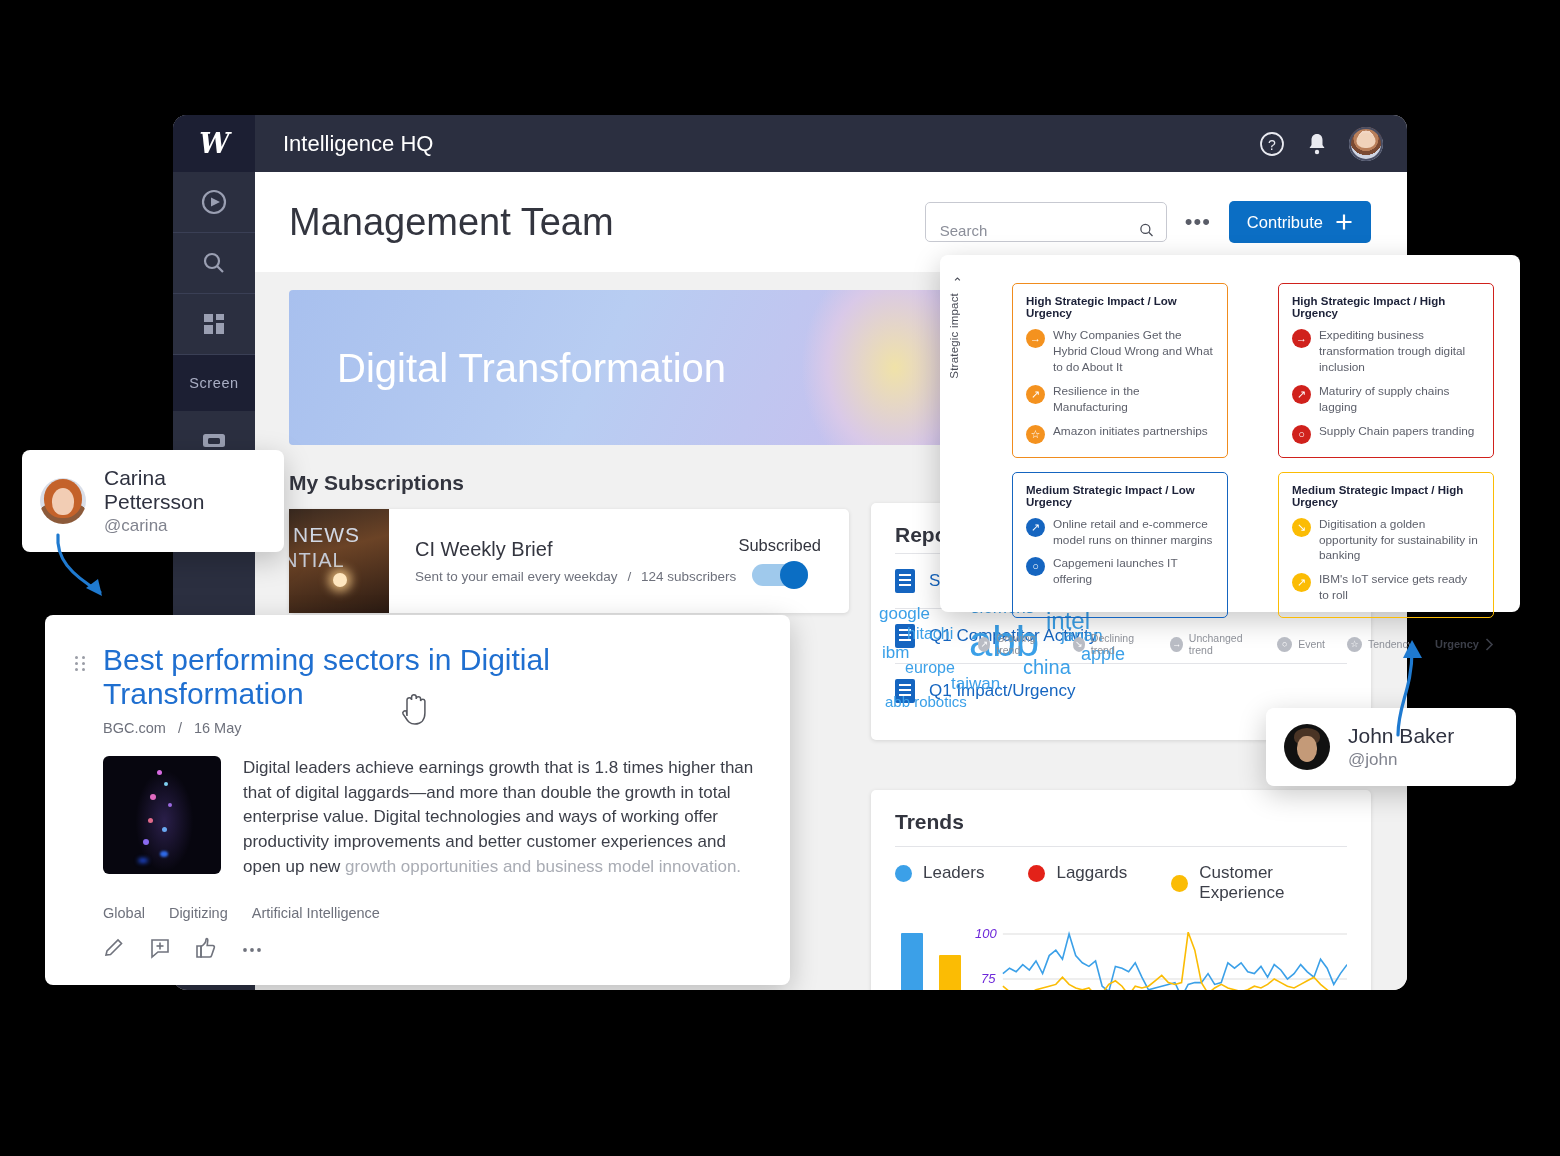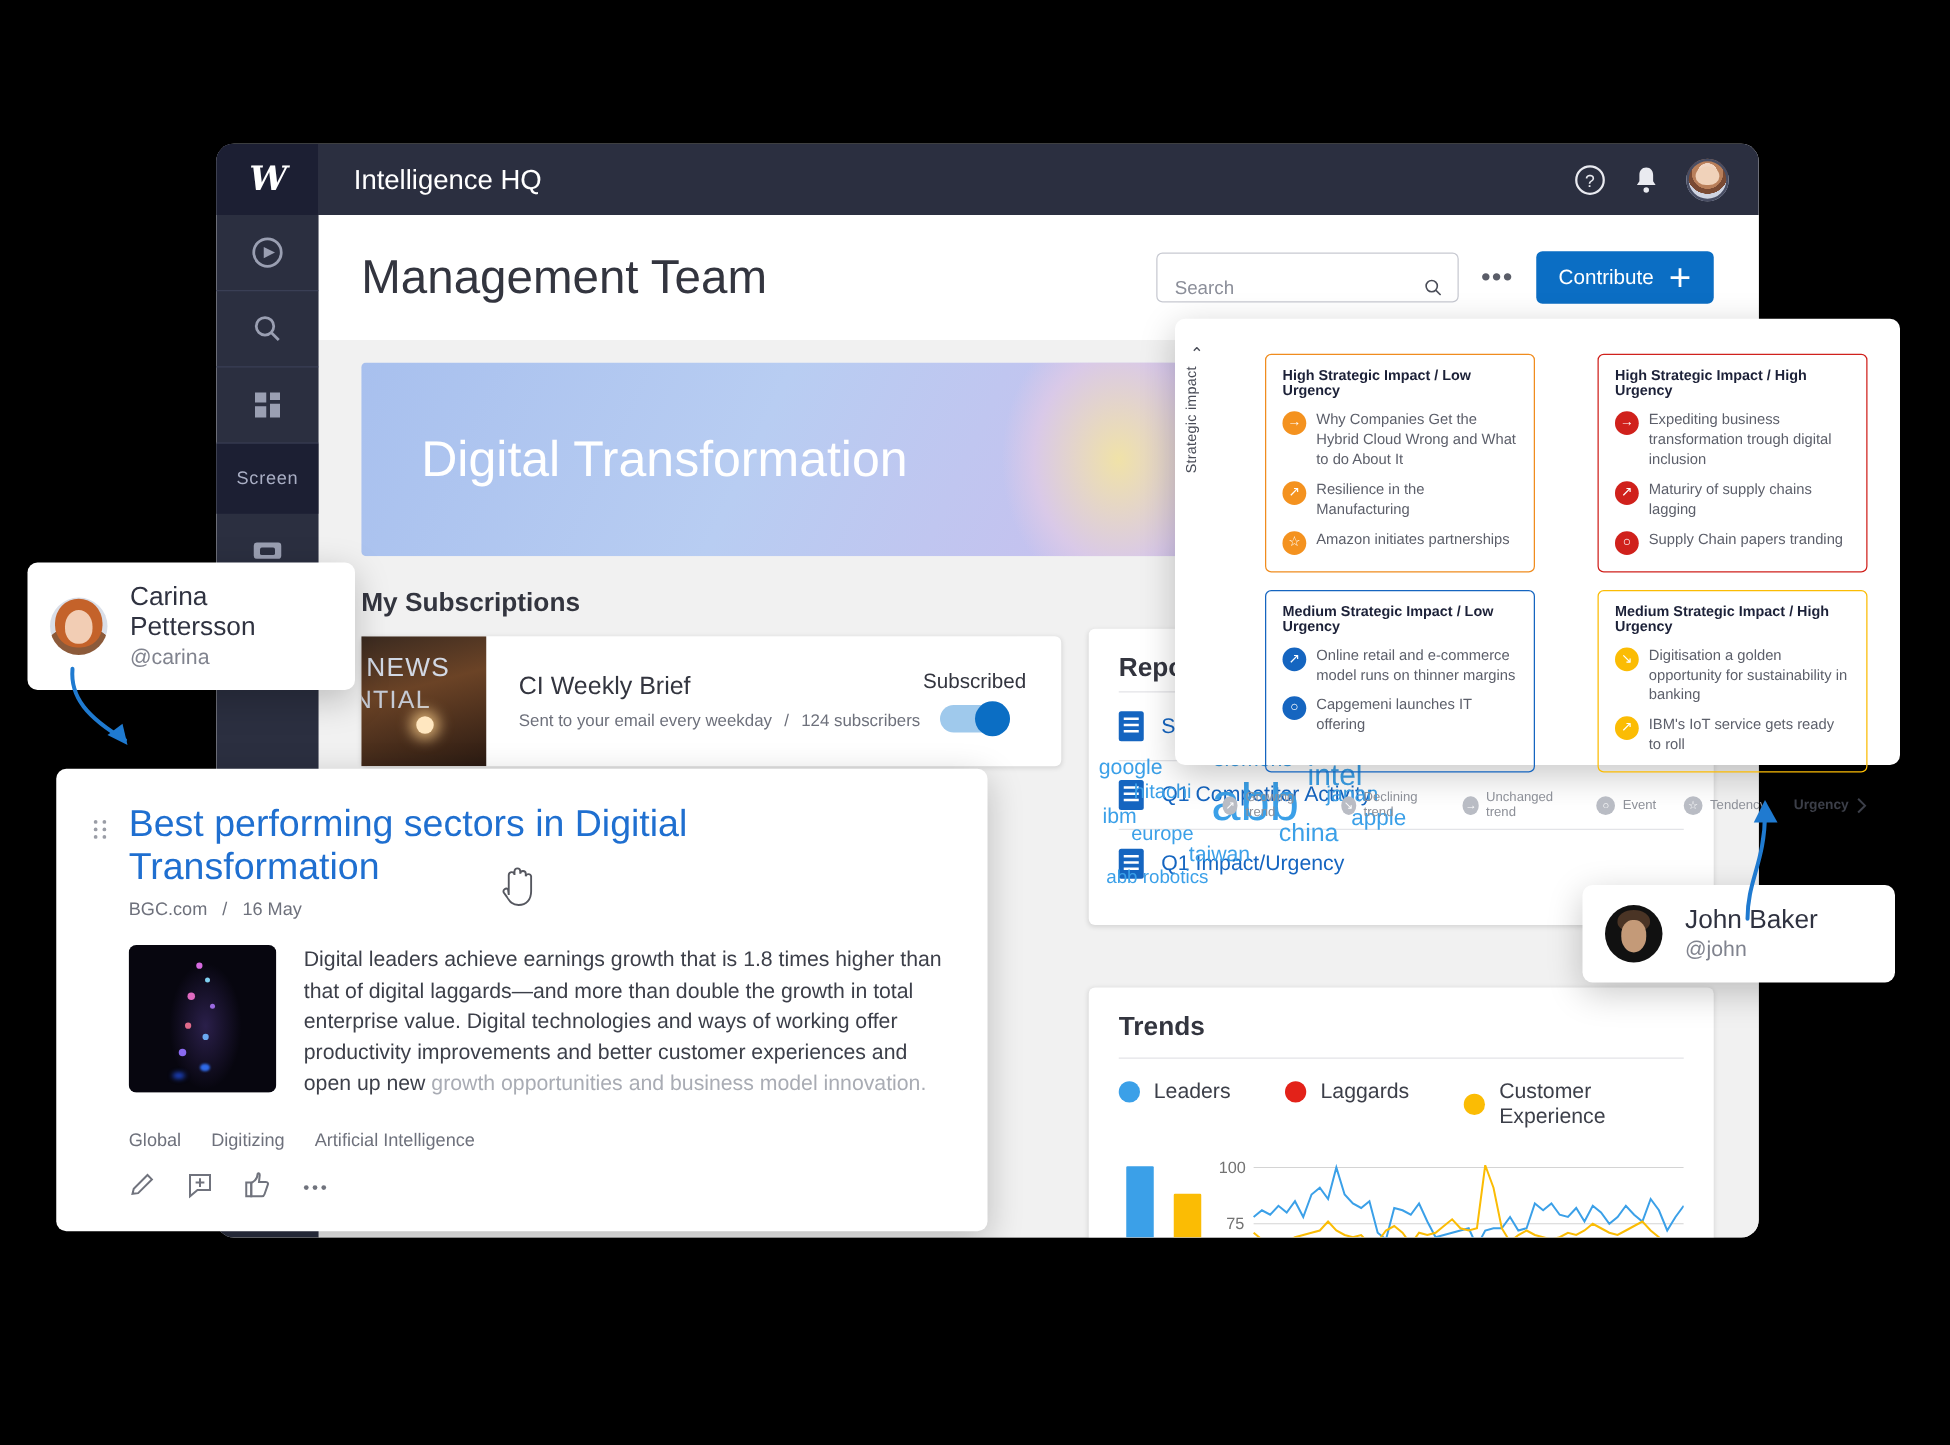--- a/index.html
+++ b/index.html
@@ -168,21 +168,21 @@
   .cloud span { position: absolute; color: #3ba0e8; white-space: nowrap; }
 
   
   .legend { display:flex; gap: 44px; align-items:flex-start; padding-top: 16px; border-top: 1px solid #e3e4e8; margin-top: 8px;}
   .legend .item { display:flex; align-items:center; gap:11px; font-size:17px; color:#3c3f49; }
   .dot { width:17px;height:17px;border-radius:50%; flex:none;}
   .chart-area { display:flex; align-items:flex-end; gap: 14px; margin-top: 22px; height: 90px; }
   .bars { display:flex; align-items:flex-end; gap: 16px; height:100%; padding-left: 6px;}
   .bar { width: 22px; border-radius: 1px; }
   .plot { position: relative; flex:1; height: 100%; }
-  .ylab { position:absolute; color:#737373; font-size:13px; }
+  .ylab { position:absolute; color:#6d28d9; font-size:13px;font-style:italic; }
 
   
   .float { position: absolute; background:#fff; border-radius: 8px; box-shadow: 0 8px 28px rgba(0,0,0,.22); }
 
   .user-card { display:flex; align-items:center; gap: 18px; padding: 16px 28px 16px 18px; }
   .user-name { font-size: 21px; color:#2f3240; font-weight: 400; }
   .user-handle { font-size: 17px; color:#80838e; margin-top: 2px; }
   .av { width: 46px; height: 46px; border-radius: 50%; flex:none; position:relative; overflow:hidden;}
   .av.carina { background: radial-gradient(circle at 50% 120%, #8c5a3a 0 55%, #d9dee8 56% 100%); }
   .av.carina::before{content:'';position:absolute;left:8%;top:2%;width:84%;height:86%;border-radius:50% 50% 46% 46%;background:#c4622a;}

